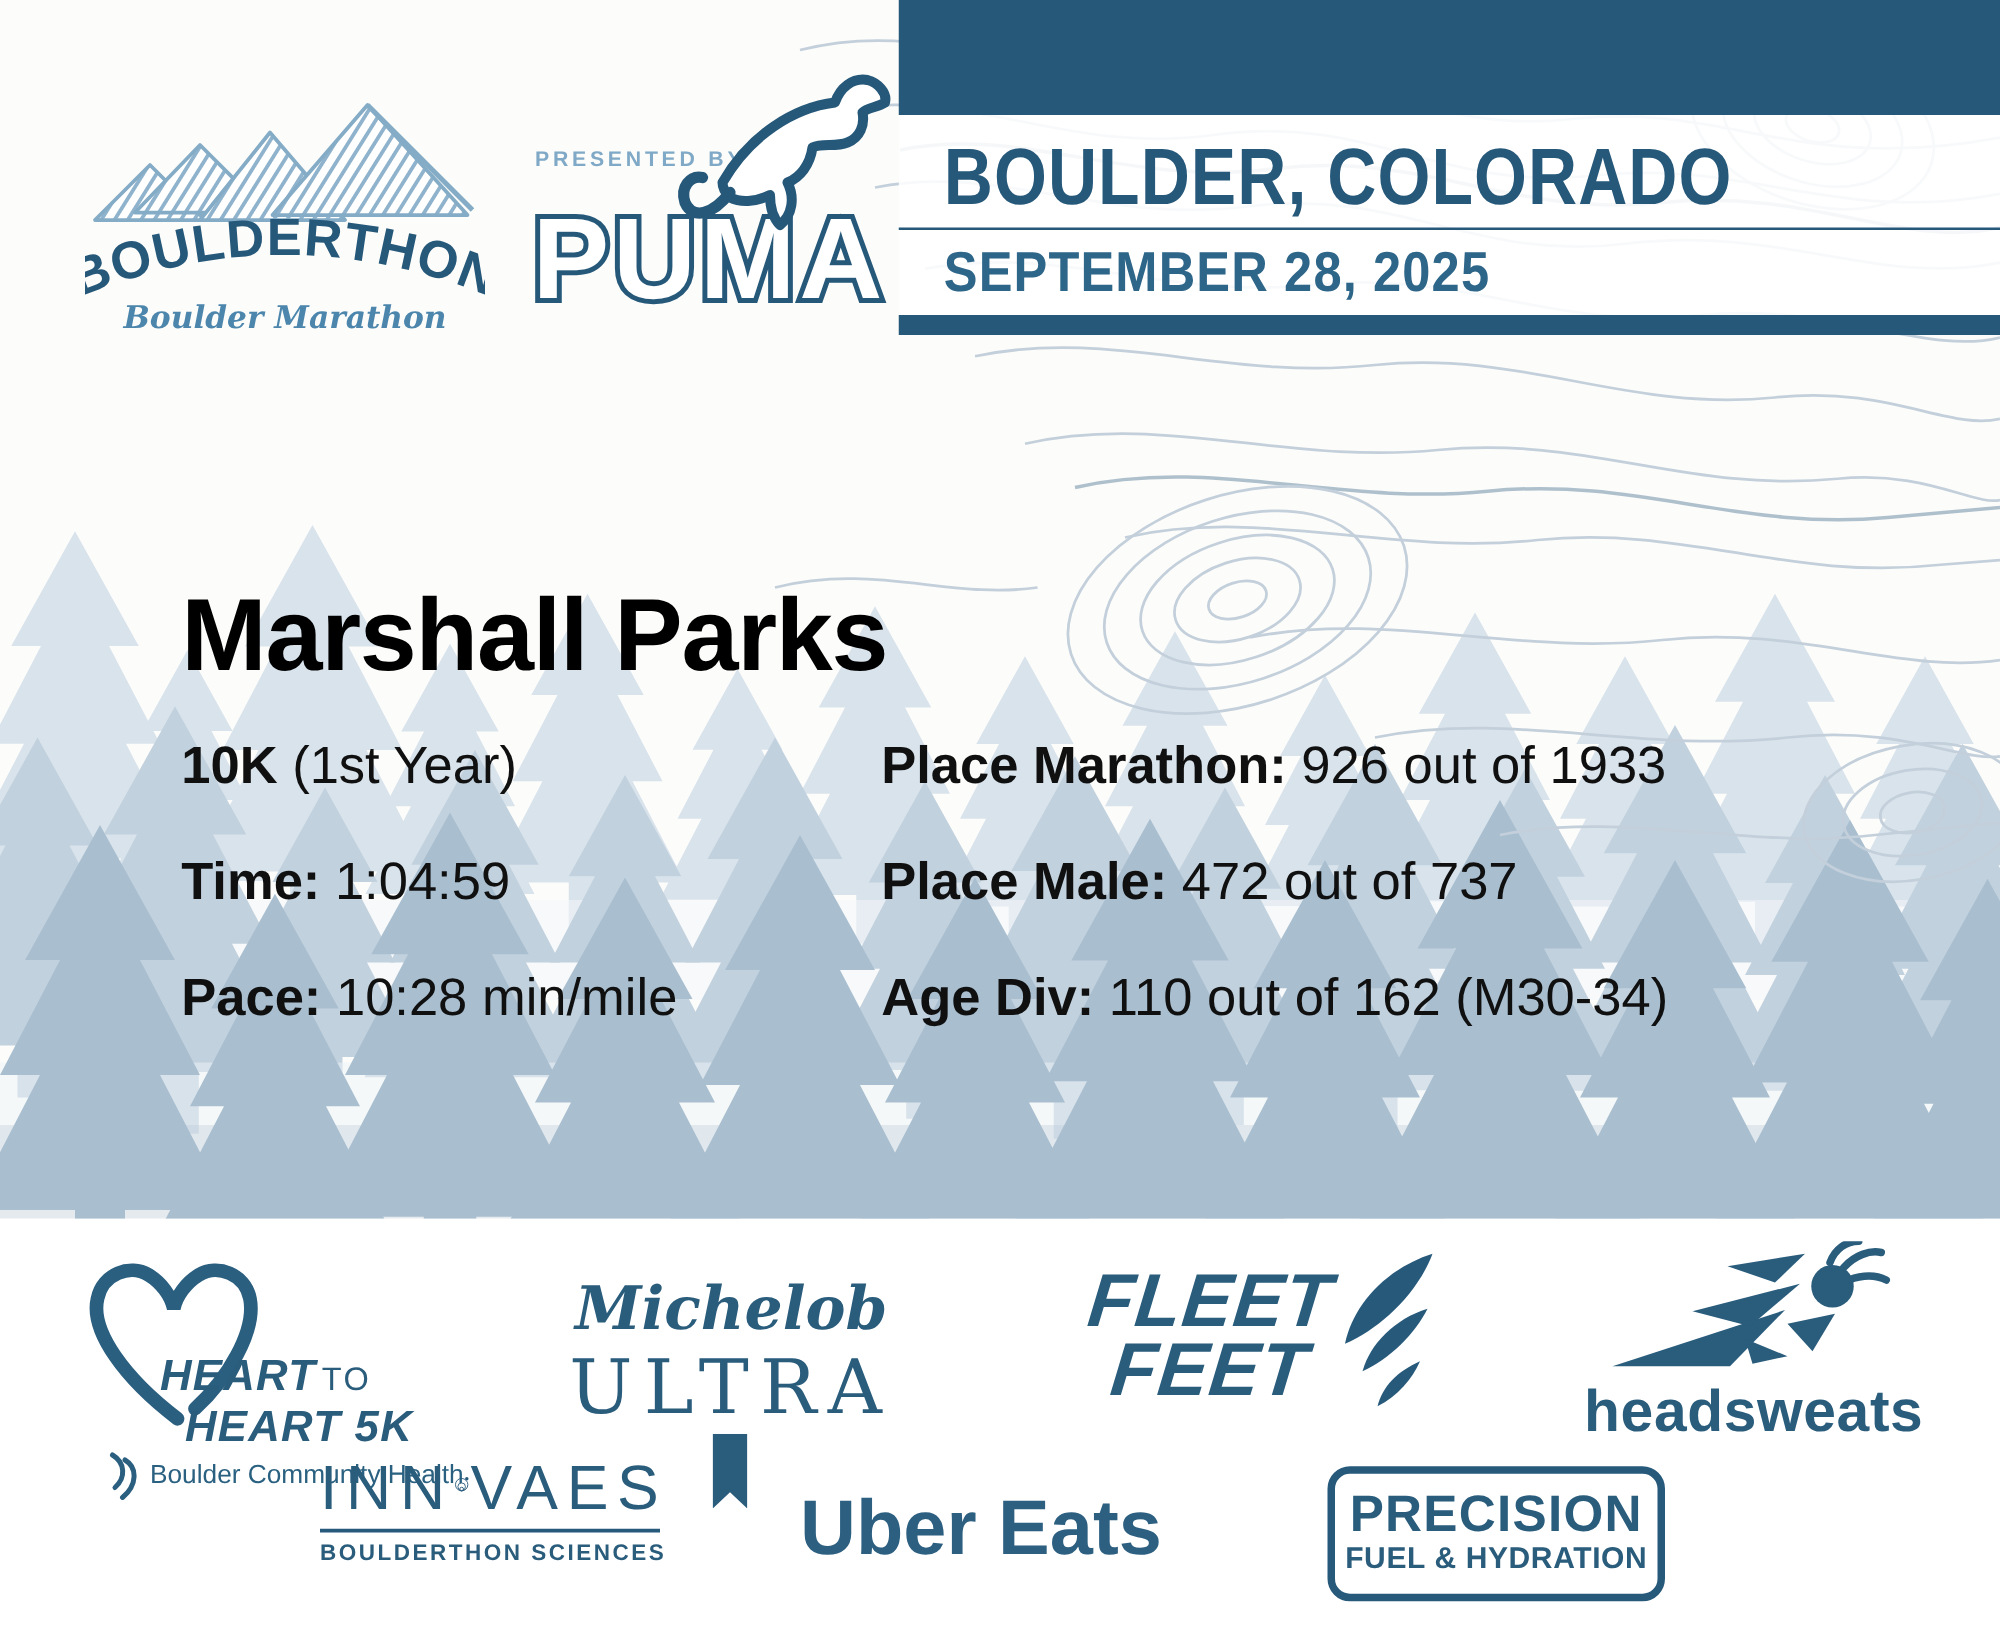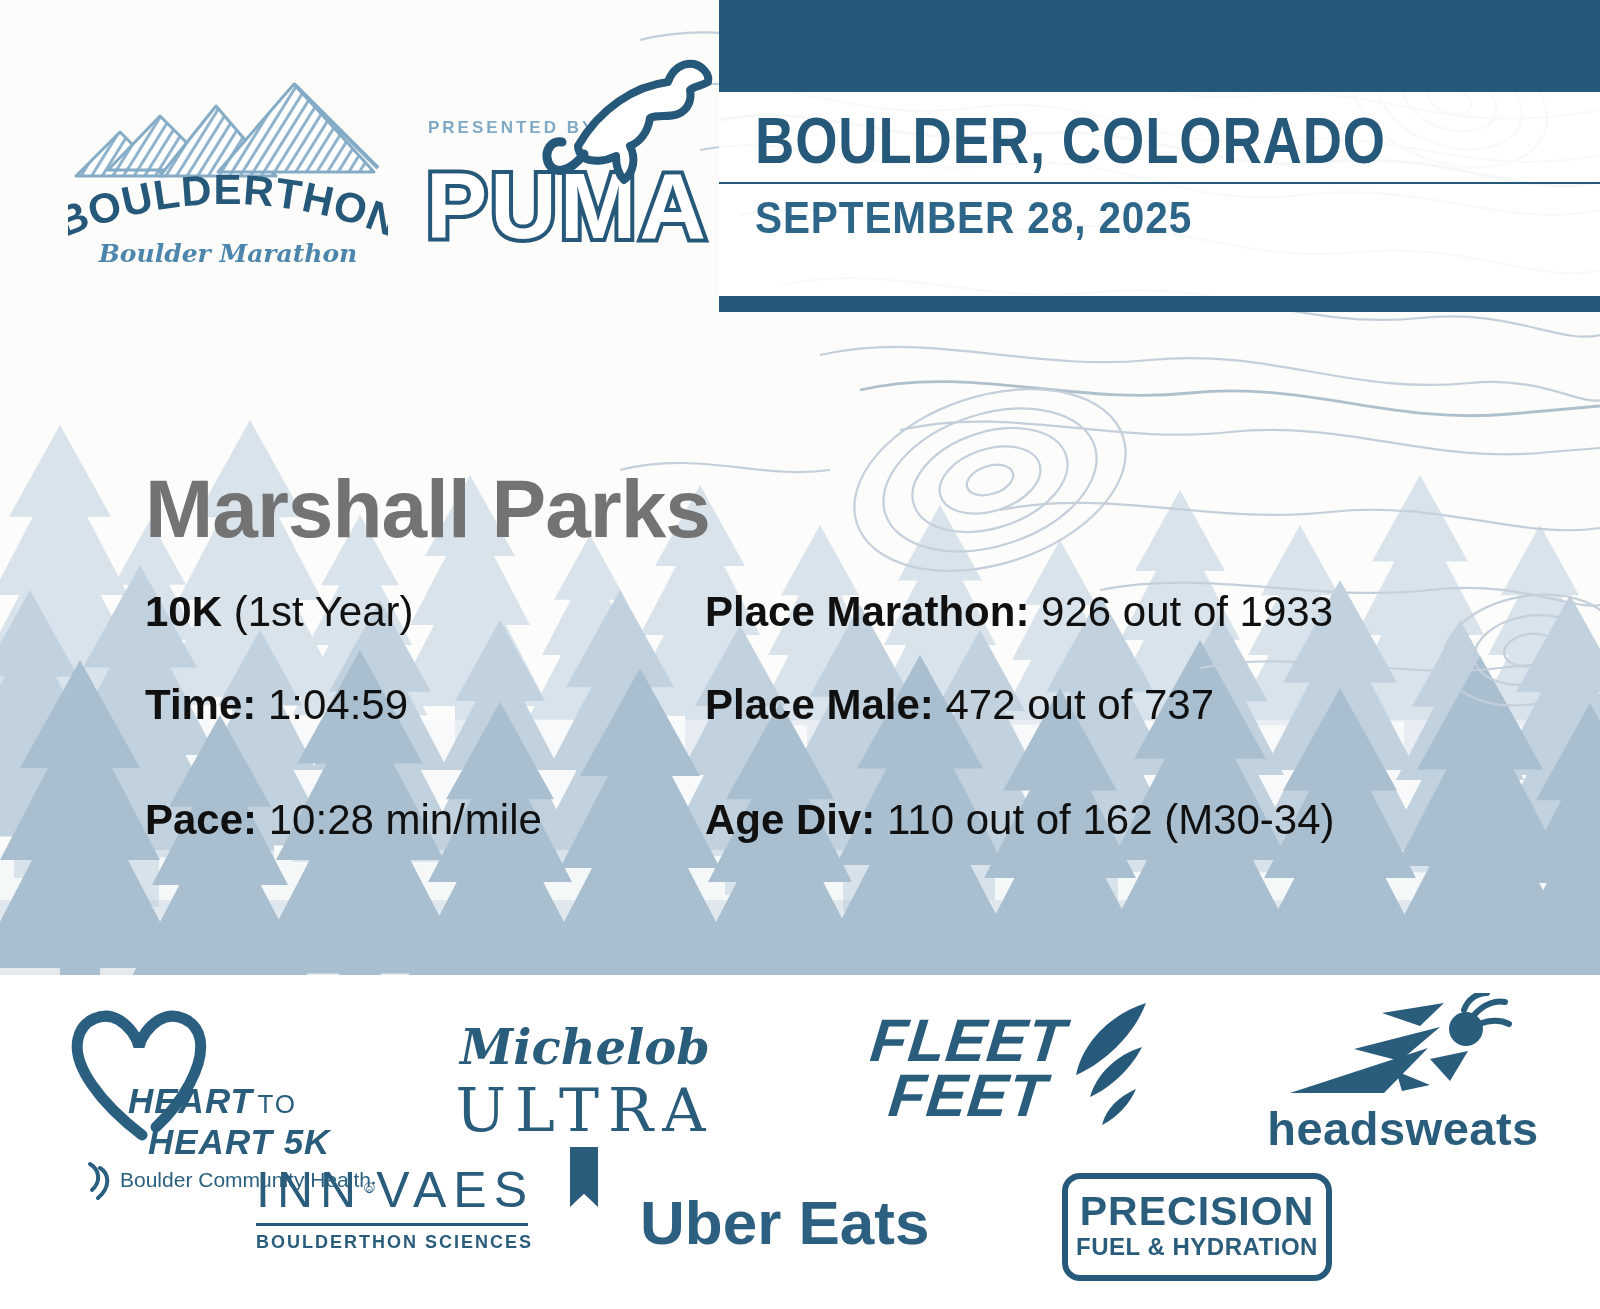--- a/index.html
+++ b/index.html
@@ -9,21 +9,21 @@
   }
   .card svg { display:block; }
 
   
   .contours { position:absolute; left:0; top:0; z-index:3; pointer-events:none; }
   .forest   { position:absolute; left:0; top:380px; z-index:2; pointer-events:none; }
 
   
   .banner { position:absolute; left:719px; top:0; right:0; width:881px; z-index:4; }
   .banner-top { height:92px; background:#26587a; }
-  .banner-mid { position:relative; height:204px; background:rgba(255,255,255,.87); }
+  .banner-mid { position:relative; height:160px; background:rgba(255,255,255,.87); }
   .banner-location {
     position:absolute; left:36px; top:12px; font-size:64px; font-weight:700;
     color:#26587a; letter-spacing:1px; transform:scaleX(.85); transform-origin:left top;
     white-space:nowrap;
   }
   .banner-divider { position:absolute; left:0; right:0; top:90px; height:2px; background:#26587a; }
   .banner-date {
     position:absolute; left:36px; top:100px; font-size:45px; font-weight:600;
     color:#2e6689; letter-spacing:1px; transform:scaleX(.9); transform-origin:left top;
     white-space:nowrap;
@@ -36,30 +36,30 @@
   .presented-by {
     position:absolute; left:6px; top:58px; font-size:17px; font-weight:700;
     letter-spacing:3px; color:#7fa9c6;
   }
   .puma-word { position:absolute; left:0; top:70px; }
   .puma-cat { position:absolute; left:118px; top:-2px; }
 
   
   .title {
     position:absolute; left:145px; top:462px; z-index:5;
-    font-size:82px; font-weight:700; color:#737373; letter-spacing:-1px;
+    font-size:82px; font-weight:700; color:#000000; letter-spacing:-1px;
   }
   .stat { position:absolute; z-index:5; font-size:42px; color:#101010; white-space:nowrap; }
   .stat .lbl { font-weight:700; }
   .stat .val { font-weight:400; }
   .col-l { left:145px; }
   .col-r { left:705px; }
   .row-1 { top:588px; }
   .row-2 { top:681px; }
-  .row-3 { top:774px;margin-top:22px; }
+  .row-3 { top:774px; }
 
   
   .sponsors { position:absolute; left:0; top:975px; width:1600px; height:334px; background:#ffffff; z-index:6; }
   .sp { position:absolute; color:#2a5c7c; }
 
   .heart-logo-text { left:128px; top:108px; font-style:italic; line-height:1.0; }
   .heart-word { font-size:35px; font-weight:700; letter-spacing:1px; }
   .heart-to { font-size:26px; font-weight:400; font-style:normal; letter-spacing:2px; }
   .heart-line2 { margin-left:20px; margin-top:6px; }
   .bch-row { left:84px; top:174px; display:flex; align-items:center; gap:8px;margin-top:11px; }

